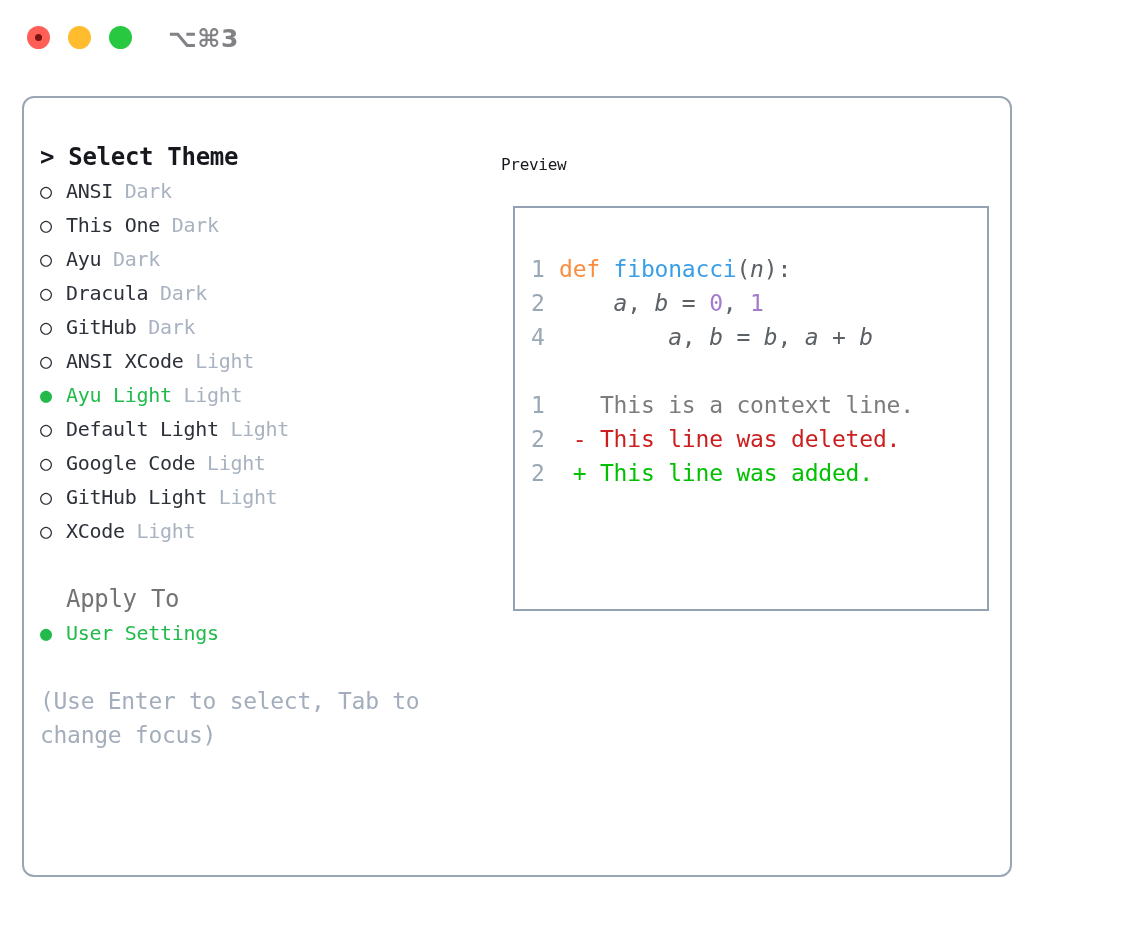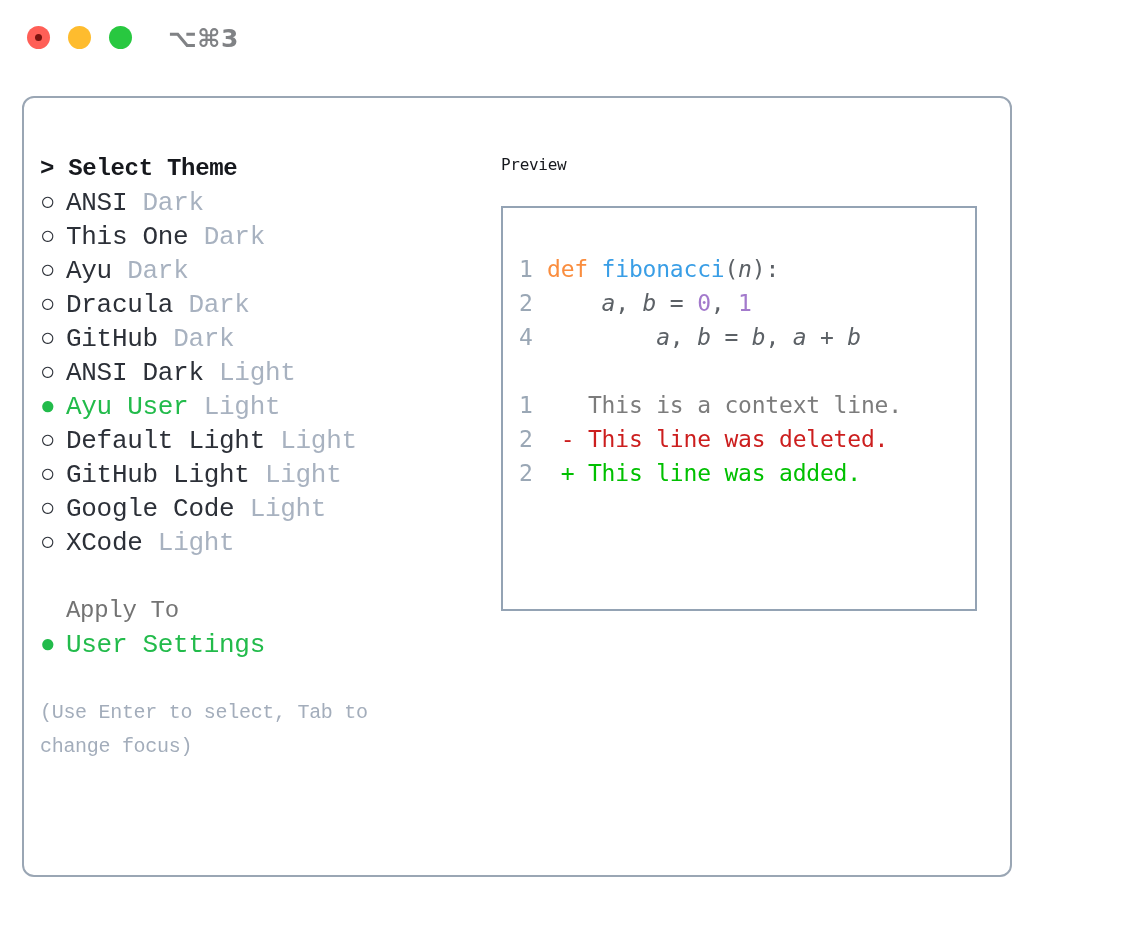--- a/index.html
+++ b/index.html
@@ -79,37 +79,36 @@
     border: 2px solid #9aa6b4;
     border-radius: 12px;
     box-sizing: border-box;
     background: #ffffff;
   }
 
   
   .left-col {
     position: absolute;
     left: 16px;
-    top: 54px;
+    top: 42px;
     width: 440px;
-    font-family: Liberation Mono, monospace;
   }
   .section-head {
     font-size: 24px;
     font-weight: bold;
     color: #16181d;
     line-height: 34px;
     height: 34px;
     white-space: pre;
     letter-spacing: -0.3px;
   }
   .row {
     height: 34px;
     line-height: 34px;
-    font-size: 26px;
+    font-size: 20px;
     white-space: pre;
     color: #2c3038;
     letter-spacing: -0.3px;
     display: block;
   }
   .marker {
     display: inline-block;
     width: 26px;
     color: #2c3038;
   }
@@ -124,21 +123,21 @@
     line-height: 34px;
     height: 34px;
     white-space: pre;
     letter-spacing: -0.3px;
     padding-left: 26px;
   }
   .spacer-lg { height: 34px; }
   .spacer-sm { height: 34px; }
 
   .hint {
-    font-size: 20px;
+    font-size: 23px;
     color: #a3adbb;
     line-height: 34px;
     letter-spacing: -0.3px;
     width: 410px;
   }
 
   
   .right-col {
     position: absolute;
     left: 477px;
@@ -148,21 +147,21 @@
   .preview-head {
     font-size: 16px;
     font-weight: normal;
     color: #16181d;
     line-height: 34px;
     letter-spacing: -0.3px;
     white-space: pre;
   }
   .code-box {
     position: absolute;
-    left: 0;
+    left: 12px;
     top: 58px;
     width: 476px;
     height: 405px;
     border: 2px solid #94a3b4;
     box-sizing: border-box;
     background: #ffffff;
   }
   .code-inner {
     padding: 44px 0 0 16px;
   }
@@ -208,25 +207,25 @@
     <div class="left-col">
 
       <div class="section-head">&gt; Select Theme</div>
 
       <div id="theme-list">
           <div class="row"><span class="marker">○</span><span class="label">ANSI</span><span> </span><span class="variant">Dark</span></div>
           <div class="row"><span class="marker">○</span><span class="label">This One</span><span> </span><span class="variant">Dark</span></div>
           <div class="row"><span class="marker">○</span><span class="label">Ayu</span><span> </span><span class="variant">Dark</span></div>
           <div class="row"><span class="marker">○</span><span class="label">Dracula</span><span> </span><span class="variant">Dark</span></div>
           <div class="row"><span class="marker">○</span><span class="label">GitHub</span><span> </span><span class="variant">Dark</span></div>
-          <div class="row"><span class="marker">○</span><span class="label">ANSI Dark</span><span> </span><span class="variant">Light</span></div>
-          <div class="row selected"><span class="marker">●</span><span class="label">Ayu User</span><span> </span><span class="variant">Light</span></div>
+          <div class="row"><span class="marker">○</span><span class="label">ANSI XCode</span><span> </span><span class="variant">Light</span></div>
+          <div class="row selected"><span class="marker">●</span><span class="label">Ayu Light</span><span> </span><span class="variant">Light</span></div>
           <div class="row"><span class="marker">○</span><span class="label">Default Light</span><span> </span><span class="variant">Light</span></div>
+          <div class="row"><span class="marker">○</span><span class="label">Google Code</span><span> </span><span class="variant">Light</span></div>
           <div class="row"><span class="marker">○</span><span class="label">GitHub Light</span><span> </span><span class="variant">Light</span></div>
-          <div class="row"><span class="marker">○</span><span class="label">Google Code</span><span> </span><span class="variant">Light</span></div>
           <div class="row"><span class="marker">○</span><span class="label">XCode</span><span> </span><span class="variant">Light</span></div>
         </div>
 
       <div class="spacer-lg"></div>
 
       <div class="apply-head">Apply To</div>
 
       <div id="apply-to-list">
           <div class="row selected"><span class="marker">●</span><span class="label">User Settings</span></div>
         </div>

